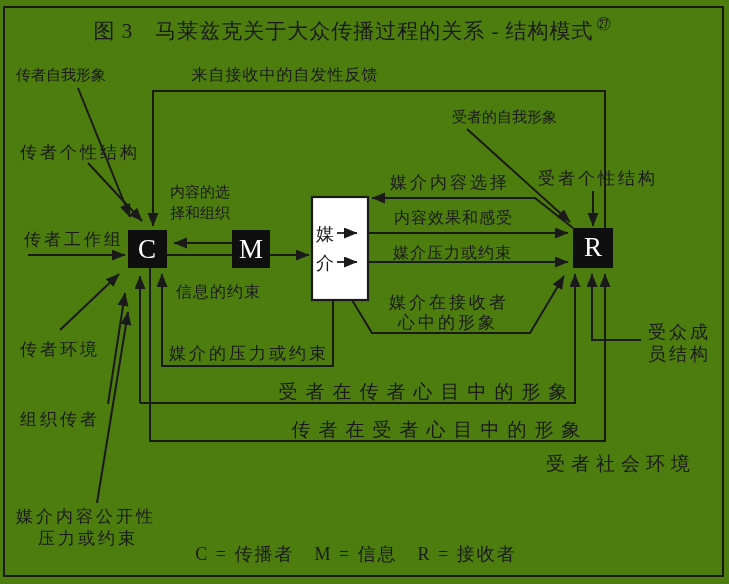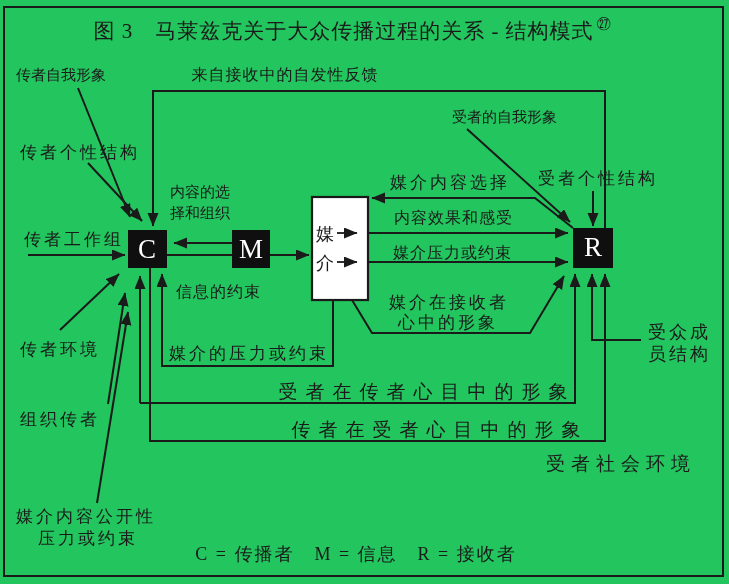--- a/index.html
+++ b/index.html
@@ -1,17 +1,17 @@
 <!DOCTYPE html>
 <html><head>
 <meta charset="utf-8">
 <style>
   html,body { margin:0; padding:0; background:#e8e8e8; }
   .page {
-    position:relative; width:729px; height:584px; background:#22c55e;
+    position:relative; width:729px; height:584px; background:#4d7c0f;
     font-family:"Liberation Serif","DejaVu Serif",serif;
   }
   svg { display:block; }
   .ln   { stroke:#1a1a1a; stroke-width:2; fill:none; }
   .thin { stroke:#1a1a1a; stroke-width:1.8; fill:none; }
   .box-dark { fill:#0f0f0f; stroke:none; }
   .box-open { fill:#ffffff; stroke:#1a1a1a; stroke-width:2.2; }
   text { fill:#1a1a1a; font-family:"Liberation Serif","DejaVu Serif",serif; }
   .t15   { font-size:15px; }
   .t16   { font-size:16px; letter-spacing:1px; }

